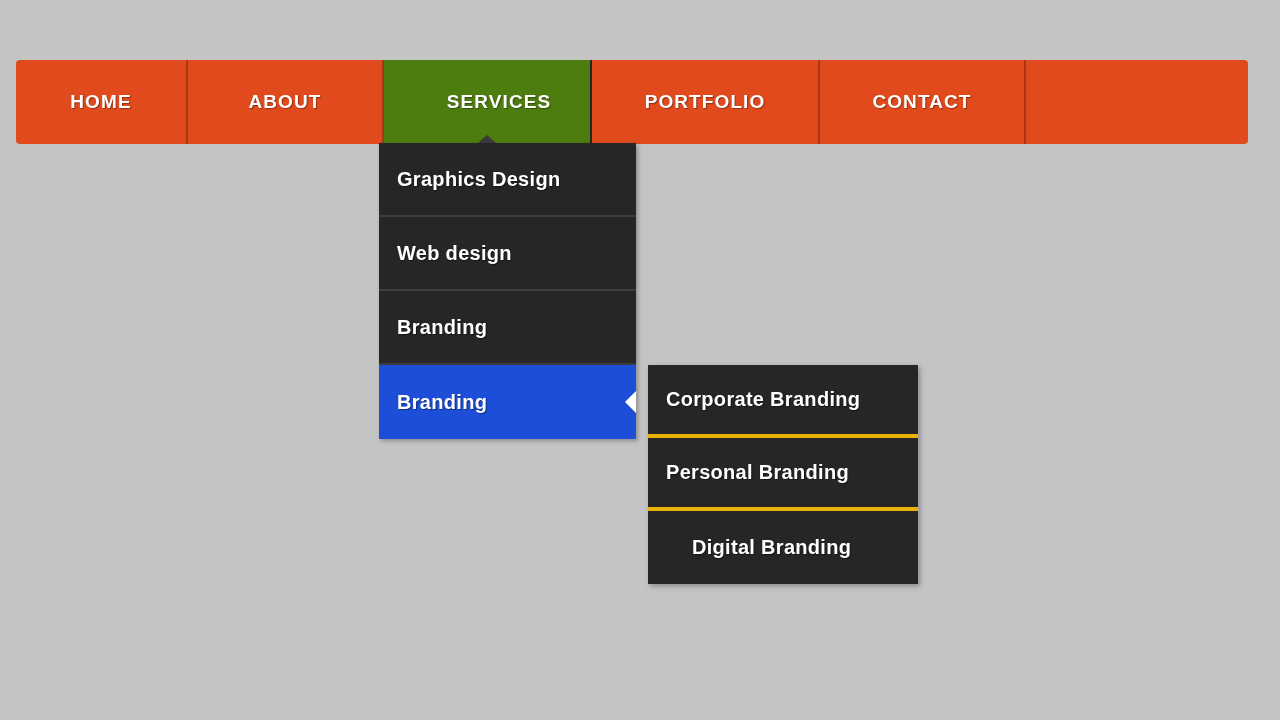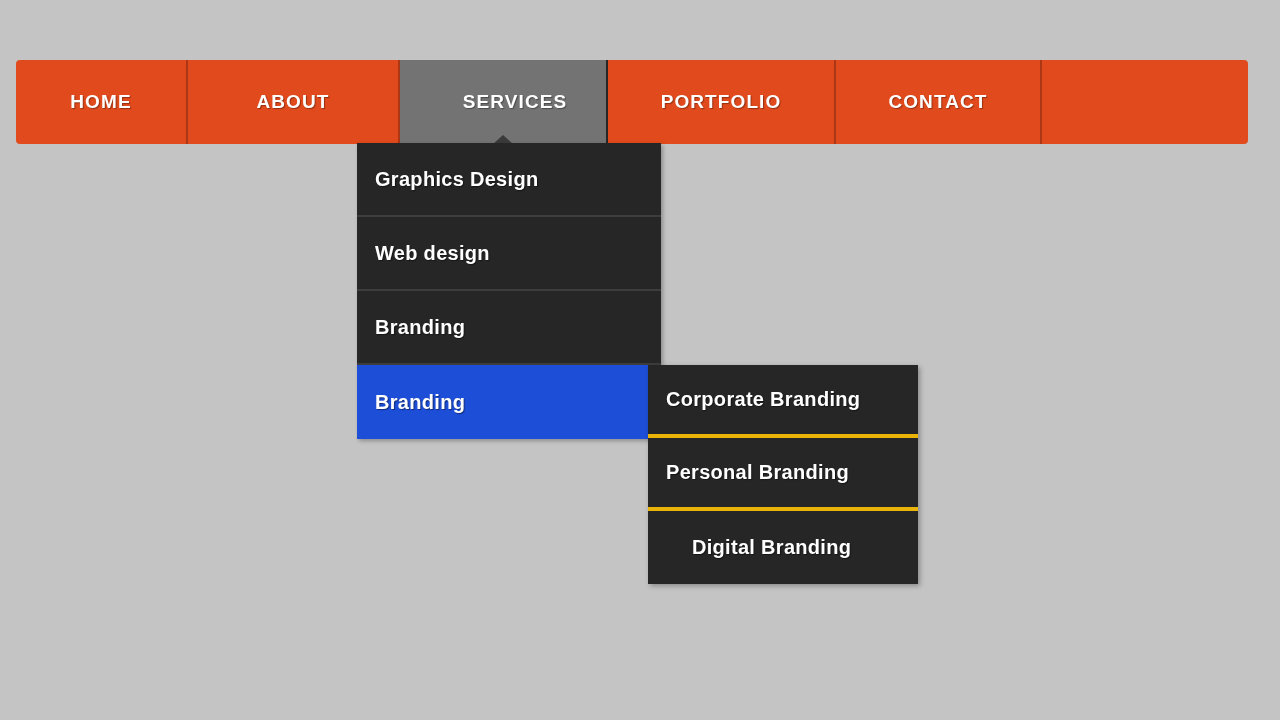--- a/index.html
+++ b/index.html
@@ -39,50 +39,50 @@
     color: #ffffff;
     font-size: 19px;
     font-weight: bold;
     letter-spacing: 1.1px;
     text-transform: uppercase;
     text-shadow: 1px 1px 1px rgba(0,0,0,0.35);
     cursor: pointer;
     user-select: none;
   }
   .nav-item.home      { width: 172px; }
-  .nav-item.about     { width: 212px; }
+  .nav-item.about     { width: 196px; }
   .nav-item.services  { width: 208px; }
   .nav-item.portfolio { width: 228px; }
   .nav-item.contact   { width: 206px; }
   .nav-item.filler    { flex: 1 1 auto; border-right: none; }
 
   .nav-item.active {
-    background: #737373;
+    background: #4d7c0f;
     border-right: 2px solid #262626;
     padding-left: 24px;
   }
   
   .nav-item.active .caret {
     position: absolute;
     left: 50%;
     bottom: -1px;
     transform: translateX(-50%);
     width: 0;
     height: 0;
     border-left: 11px solid transparent;
     border-right: 11px solid transparent;
     border-bottom: 10px solid #3a3a3a;
   }
 
   
   .dropdown {
     position: absolute;
-    left: 357px;
+    left: 379px;
     top: 143px;
-    width: 304px;
+    width: 257px;
     background: #262626;
     box-shadow: 2px 2px 4px rgba(0,0,0,0.28);
     z-index: 5;
     text-align: center;
   }
   .dropdown-item {
     position: relative;
     height: 74px;
     display: flex;
     align-items: center;

